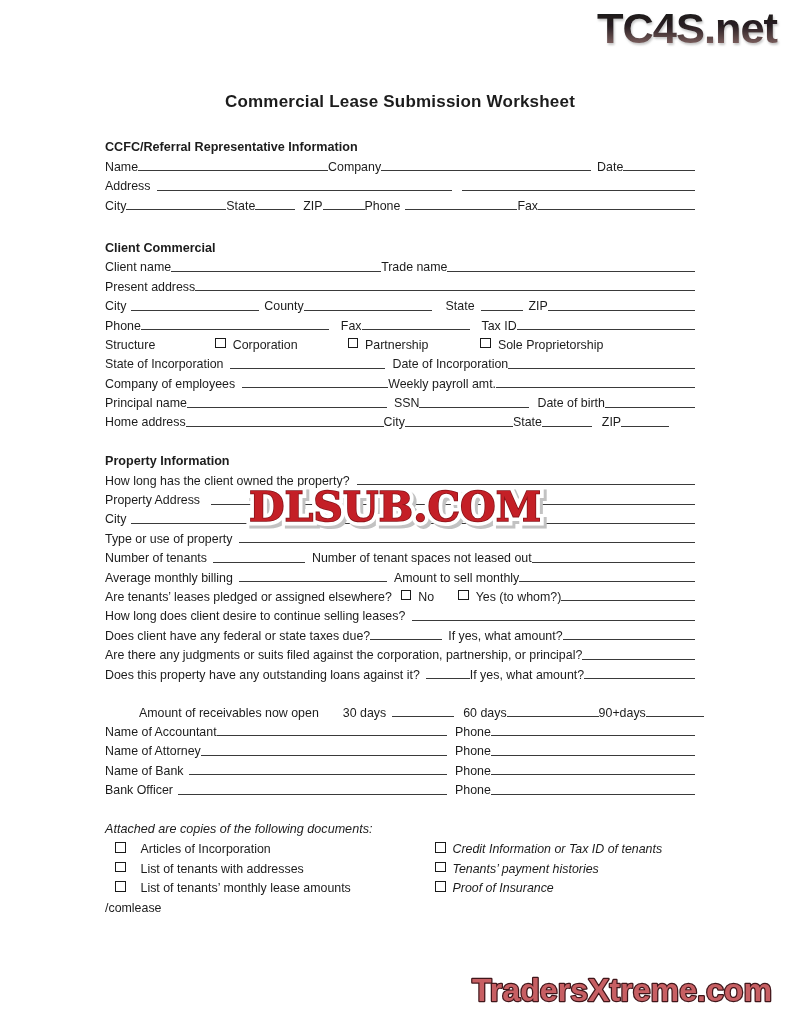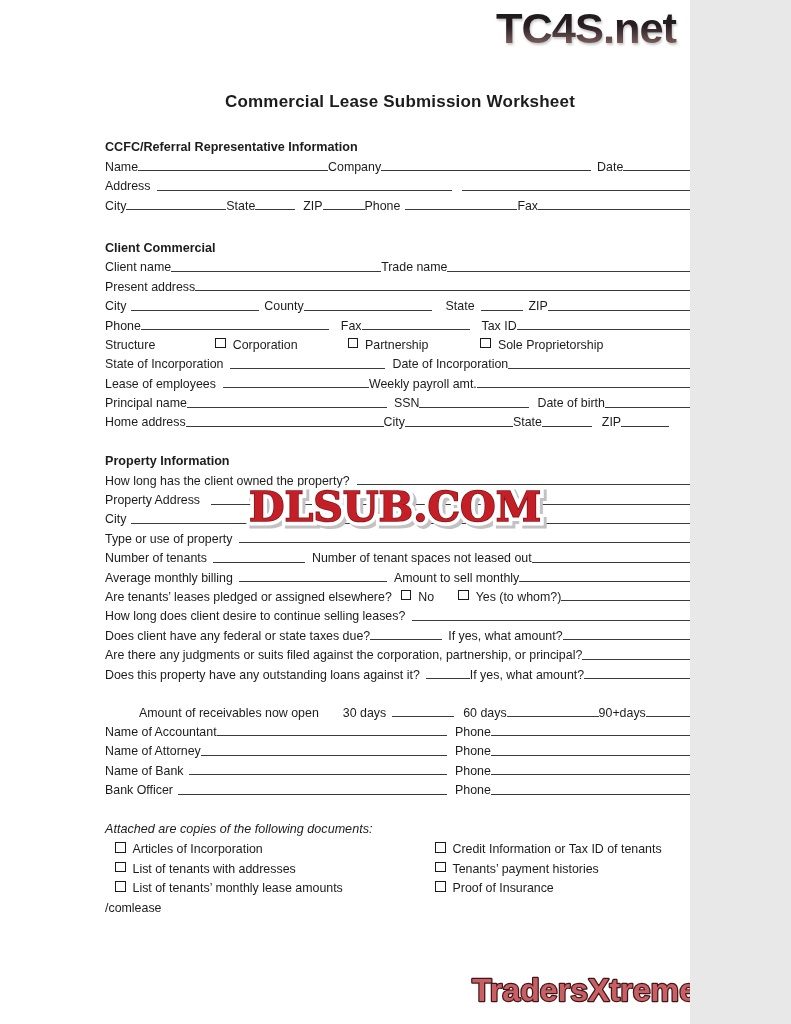--- a/index.html
+++ b/index.html
@@ -1,37 +1,37 @@
 <!DOCTYPE html>
 <html><head>
 <meta charset="utf-8">
 <style>
   html,body{margin:0;padding:0;background:#e8e8e8;}
-  #page{position:relative;width:690px;height:1024px;background:#ffffff;overflow:hidden;
+  #page{position:relative;width:791px;height:1024px;background:#ffffff;overflow:hidden;
         font-family:"Liberation Sans","DejaVu Sans",sans-serif;color:#1c1c1c;}
   #content{position:absolute;left:105px;top:93px;width:590px;}
   .title{height:18px;line-height:18px;text-align:center;font-weight:bold;font-size:17px;letter-spacing:.2px;}
   .sec{height:19.4px;display:flex;align-items:flex-end;font-weight:bold;font-size:12.6px;}
   .row{height:19.4px;display:flex;align-items:flex-end;font-size:12.4px;white-space:nowrap;}
   .lbl{flex:0 0 auto;}
   .u{flex:0 0 auto;height:0;border-bottom:1.2px solid #3a3a3a;margin-bottom:2.5px;}
   .fill{flex:1 1 auto;}
   .sp{flex:0 0 auto;}
   .cb{flex:0 0 auto;width:8.5px;height:8.5px;border:1.4px solid #1a1a1a;margin:0 7px 3.5px 0;background:#fff;}
   .m-rep{margin-top:24px;}
   .m-client{margin-top:23px;}
   .m-prop{margin-top:19.4px;}
   .m-recv{margin-top:18.6px;margin-left:34px;}
   .m-att{margin-top:20px;font-style:italic;font-weight:normal;font-size:12.6px;}
   .rcv-left{flex:0 0 350px;display:flex;align-items:flex-end;}
   .rcv-right{flex:1 1 auto;display:flex;align-items:flex-end;}
   .rcv-left .u{margin-right:8px;}
   .att-row{height:19.6px;display:flex;align-items:flex-end;font-size:12.4px;white-space:nowrap;}
-  .att-left{flex:0 0 330px;display:flex;align-items:flex-end;padding-left:10px;box-sizing:border-box;}
-  .att-right{flex:1 1 auto;display:flex;align-items:flex-end;}
+  .att-left{flex:0 0 330px;display:flex;align-items:flex-end;padding-left:10px;box-sizing:border-box;gap:8px;}
+  .att-right{flex:1 1 auto;display:flex;align-items:flex-end;font-style:italic;}
   .code-row{height:19.6px;display:flex;align-items:flex-end;font-size:12.4px;}
   #logo{position:absolute;top:3px;right:8px;}
   #watermark{position:absolute;left:244px;top:477px;pointer-events:none;}
   #footer-site{position:absolute;left:462px;top:968px;}
 </style>
 </head>
 <body>
 
 <div id="page">
 
@@ -141,21 +141,21 @@
 
     <div class="row">
       <span class="lbl" style="margin-right:7px">State of Incorporation</span>
       <span class="u" style="width:155px"></span>
       <span class="sp" style="width:7px"></span>
       <span class="lbl">Date of Incorporation</span>
       <span class="u fill"></span>
     </div>
 
     <div class="row">
-      <span class="lbl" style="margin-right:7px">Lease of employees</span>
+      <span class="lbl" style="margin-right:7px">Company of employees</span>
       <span class="u" style="width:146px"></span>
       <span class="lbl">Weekly payroll amt.</span>
       <span class="u fill"></span>
     </div>
 
     <div class="row">
       <span class="lbl">Principal name</span>
       <span class="u" style="width:200px"></span>
       <span class="sp" style="width:7px"></span>
       <span class="lbl">SSN</span>

